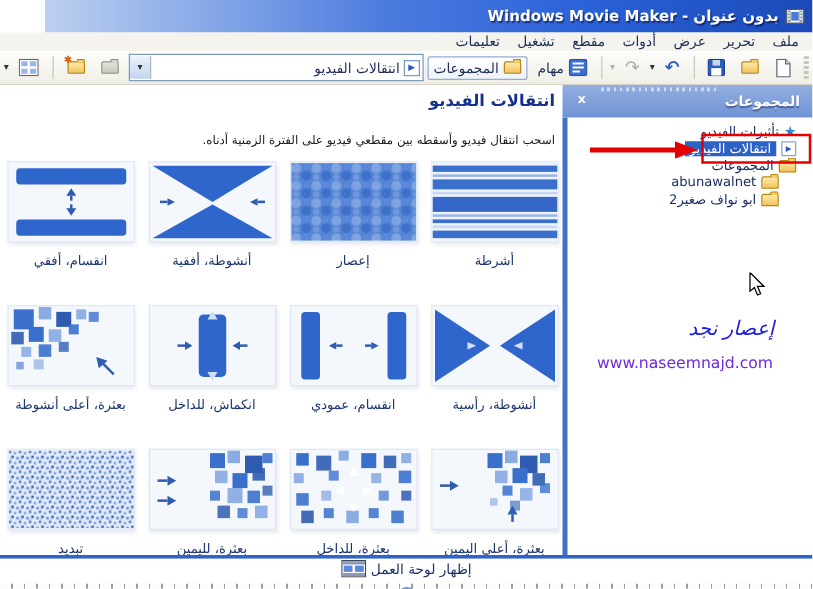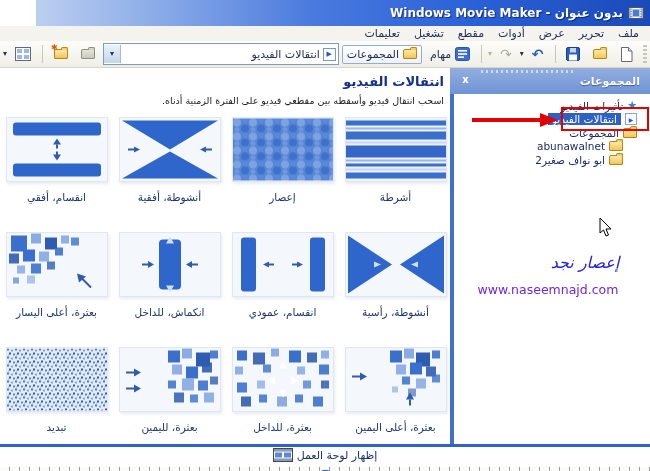--- a/index.html
+++ b/index.html
@@ -43,21 +43,21 @@
   .combo .val .txt{font-size:11px;color:#1d2c55;white-space:nowrap;}
   .combo .spacer{flex:1;}
   .combo .drop{width:16px;height:18px;border-right:1px solid #aab8cc;background:linear-gradient(#e9f1fb,#c3d6ef);display:flex;align-items:center;justify-content:center;}
   .mini-box{width:13px;height:13px;background:#fff;border:1px solid #7a9ac8;display:flex;align-items:center;justify-content:center;font-size:7px;color:#2457c8;box-sizing:border-box;}
   
   .workspace{position:relative;height:376px;background:#fff;}
   
   .content{position:absolute;left:0;top:0;width:452px;height:100%;overflow:hidden;}
   .content-head{padding:6px 8px 0 0;}
   .content-title{font-size:13px;font-weight:bold;color:#15308c;}
-  .content-sub{font-size:9.5px;color:#1a1a1a;margin-top:6px;}
+  .content-sub{font-size:9.5px;color:#1a1a1a;margin-top:18px;}
   .tgrid{margin-top:11px;display:grid;grid-template-columns:repeat(4,113px);}
   .t-item{height:115px;display:flex;flex-direction:column;align-items:center;cursor:default;}
   .thumb{width:100px;height:63px;background:#f4f8fd;border:1px solid #dfe7f5;box-shadow:1px 2px 3px rgba(60,80,140,.12);}
   .thumb svg{display:block;}
   .t-label{margin-top:9px;font-size:10.5px;color:#1c3670;text-align:center;white-space:nowrap;}
   
   .sidebar{position:absolute;right:0;top:0;width:200px;height:100%;display:flex;flex-direction:column;}
   .sb-head{height:26px;background:linear-gradient(#93aee0,#6f93d4);position:relative;display:flex;align-items:center;}
   .sb-head .dots{position:absolute;top:2px;left:28px;width:95px;height:3px;background:repeating-linear-gradient(to left,#cddaf2 0 2px,transparent 2px 5px);}
   .sb-title{position:absolute;right:10px;color:#fff;font-weight:bold;font-size:11px;text-shadow:0 1px 1px rgba(0,0,60,.4);}
@@ -323,21 +323,21 @@
               <rect x="64" y="4" width="8" height="8" fill="#3a70cc" opacity="0.8"></rect>
               <rect x="10" y="32" width="8" height="8" fill="#7fa3e0" opacity="0.8"></rect>
               <rect x="24" y="30" width="10" height="10" fill="#3a70cc" opacity="0.9"></rect>
               <rect x="40" y="28" width="8" height="8" fill="#2f5cb0" opacity="0.8"></rect>
               <rect x="6" y="44" width="6" height="6" fill="#3a70cc" opacity="0.6"></rect>
               <rect x="20" y="42" width="8" height="8" fill="#7fa3e0" opacity="0.6"></rect>
               <path d="M84,54 L75,45" stroke="#2f5cb0" stroke-width="2" fill="none"></path>
               <polygon points="70,40 72,49 79,43" fill="#2f5cb0"></polygon>
             </svg>
           </div>
-        <div class="t-label">بعثرة، أعلى اليسار</div>
+        <div class="t-label">بعثرة، أعلى أنشوطة</div>
       </div>
       <div class="t-item">
         <div class="thumb">
             <svg width="100" height="63" viewBox="0 0 100 62">
               <rect width="100" height="62" fill="#f4f8fd"></rect>
               <rect x="44" y="2" width="12" height="12" fill="#3a70cc" opacity="1"></rect>
               <rect x="58" y="0" width="10" height="10" fill="#7fa3e0" opacity="0.9"></rect>
               <rect x="70" y="4" width="14" height="14" fill="#2f5cb0" opacity="1"></rect>
               <rect x="86" y="2" width="8" height="8" fill="#3a70cc" opacity="0.9"></rect>
               <rect x="50" y="16" width="10" height="10" fill="#7fa3e0" opacity="0.85"></rect>

